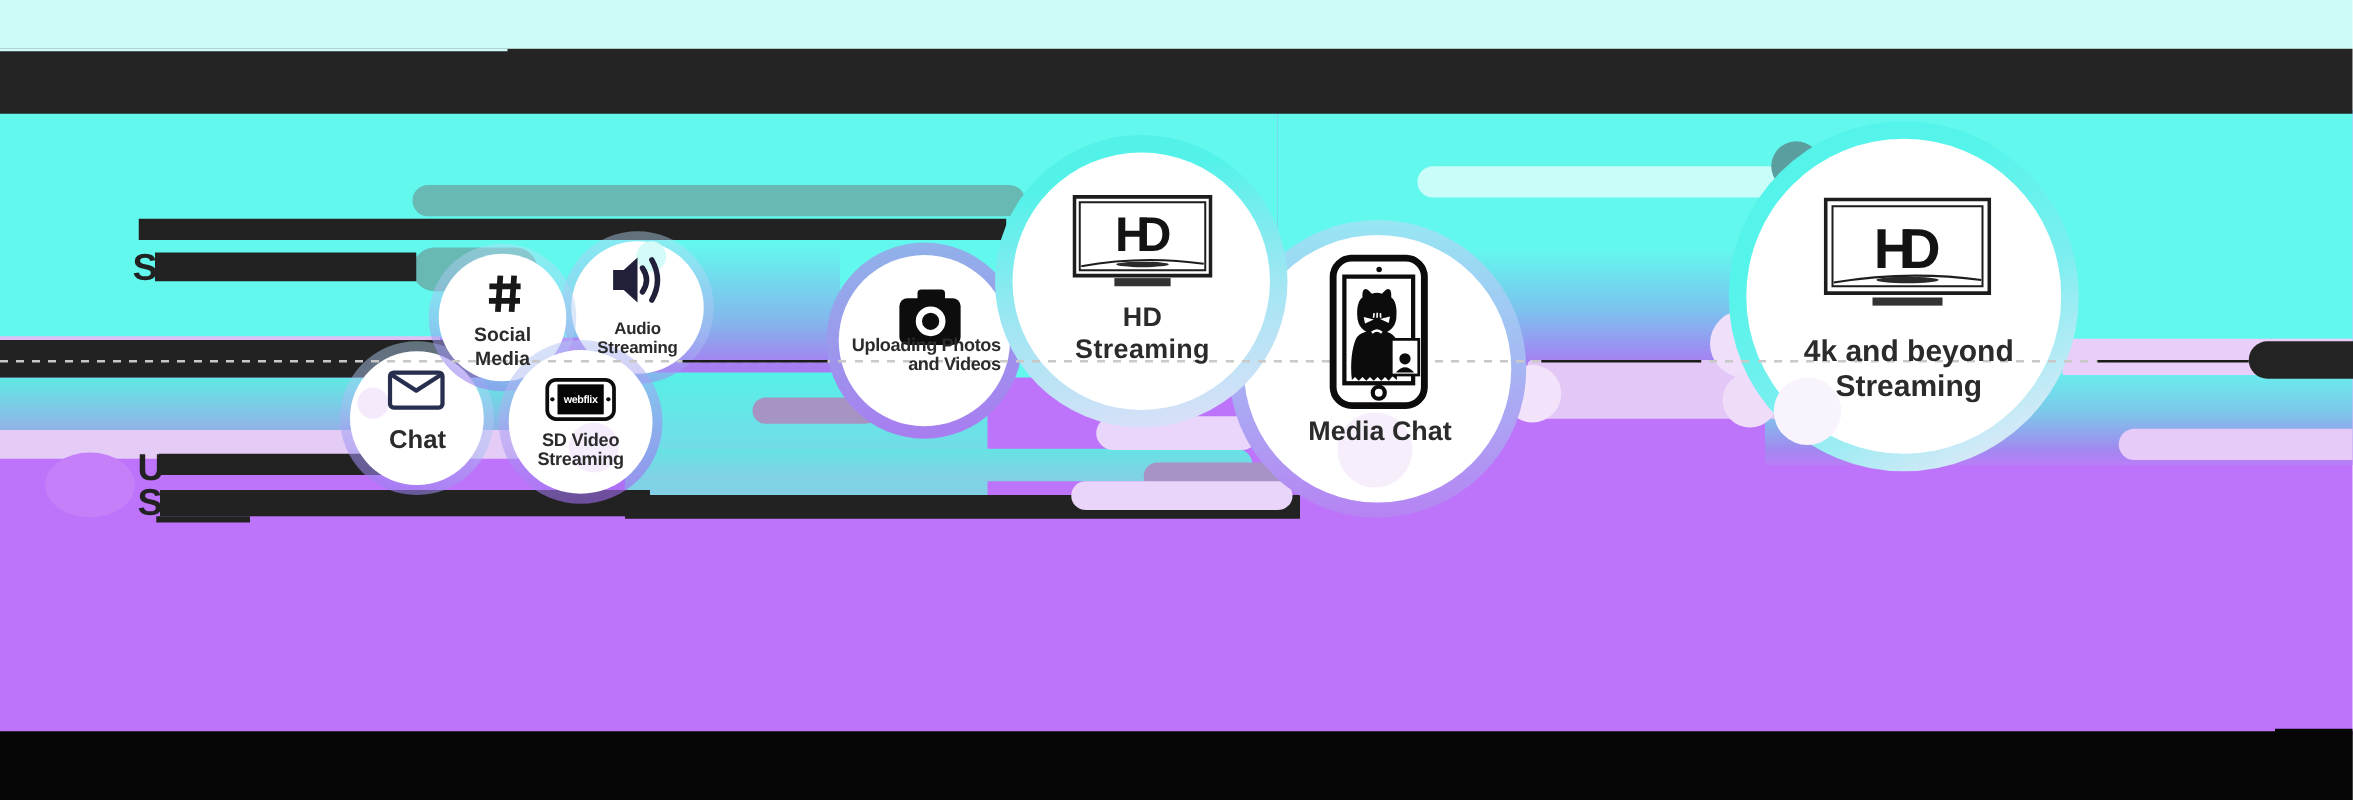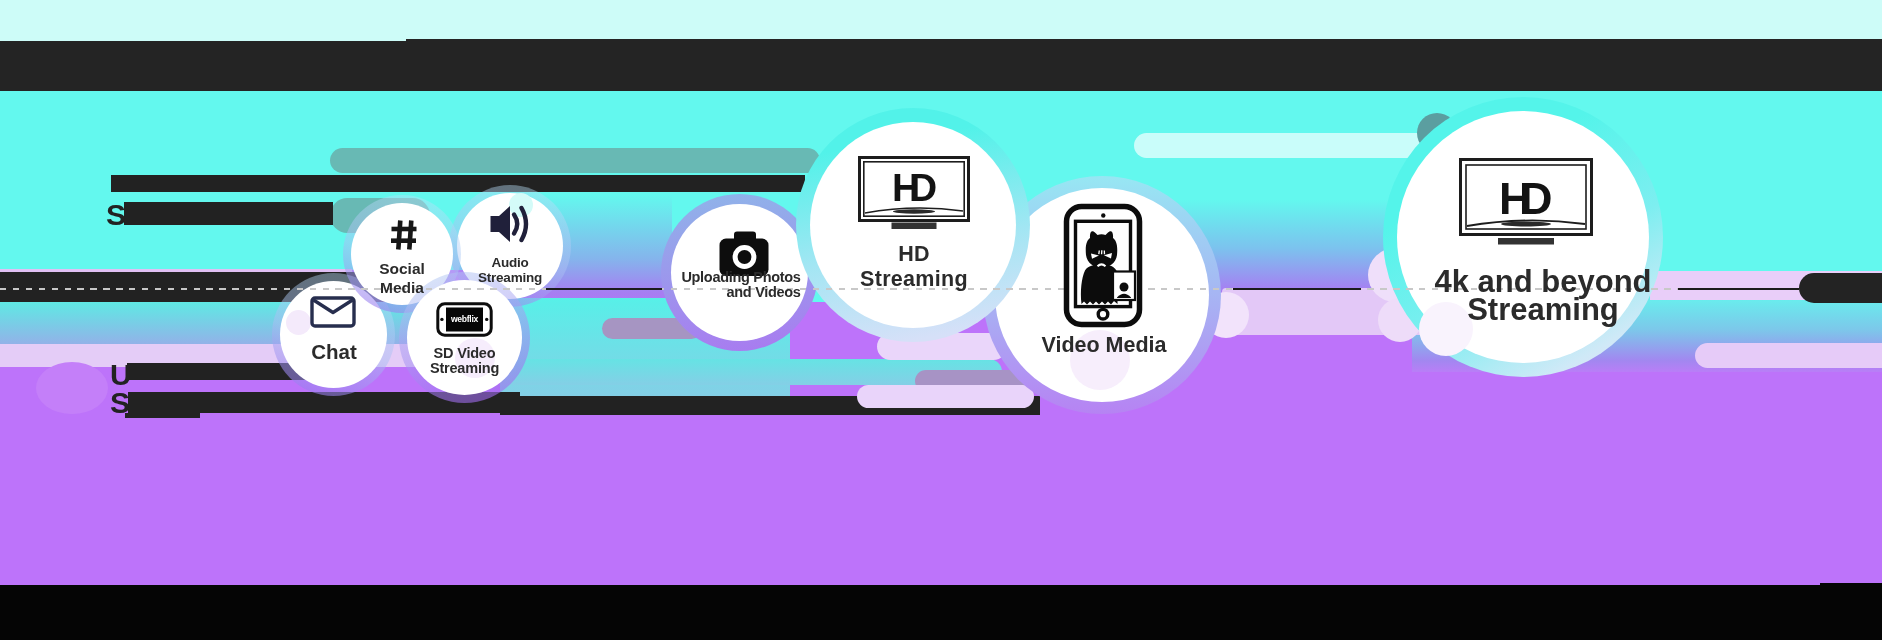--- a/index.html
+++ b/index.html
@@ -165,21 +165,21 @@
     <ellipse cx="67" cy="66" rx="25" ry="2.5" fill="#2a2a2a"></ellipse>
     <rect x="39" y="80" width="56" height="6.5" fill="#333"></rect>
   </svg>
 
   <div class="lbl" style="left:510px;top:256.1px;font-size:13.5px;line-height:14.6px;letter-spacing:-0.2px;">Audio<br>Streaming</div>
   <div class="lbl" style="left:334px;top:342.4px;font-size:20.5px;line-height:20.5px;">Chat</div>
   <div class="lbl" style="left:402px;top:258.6px;font-size:15.5px;line-height:19px;">Social<br>Media</div>
   <div class="lbl" style="left:464.5px;top:345.6px;font-size:14.5px;line-height:15.3px;letter-spacing:-0.2px;">SD Video<br>Streaming</div>
   <div class="lbl" style="left:741px;top:270px;font-size:14.5px;line-height:15.1px;letter-spacing:-0.3px;text-align:right;">Uploading Photos<br>and Videos</div>
   <div class="lbl" style="left:914px;top:242.2px;font-size:21.5px;line-height:24.5px;letter-spacing:0.3px;">HD<br>Streaming</div>
-  <div class="lbl" style="left:1104px;top:334.8px;font-size:21.5px;line-height:21.5px;">Video Media</div>
-  <div class="lbl" style="left:1527px;top:267.8px;font-size:31px;line-height:28.5px;margin-left:16px;">4k and beyond<br>Streaming</div>
+  <div class="lbl" style="left:1104px;top:334.8px;font-size:21.5px;line-height:21.5px;">Media Chat</div>
+  <div class="lbl" style="left:1527px;top:267.8px;font-size:24px;line-height:28.5px;">4k and beyond<br>Streaming</div>
 
   <div class="abs" style="left:0;top:0;width:1882px;height:38.5px;background:#cdfcf8;z-index:40;"></div>
   <div class="abs" style="left:0;top:38.5px;width:1882px;height:52.5px;background:#242424;z-index:40;"></div>
   <div class="abs" style="left:0;top:38.5px;width:406px;height:2px;background:#cdfcf8;z-index:41;"></div>
   <div class="abs" style="left:0;top:585px;width:1882px;height:55px;background:#050505;z-index:40;"></div>
   <div class="abs" style="left:1820px;top:583px;width:62px;height:57px;background:#050505;z-index:40;"></div>
 </div>
 
 </body></html>

